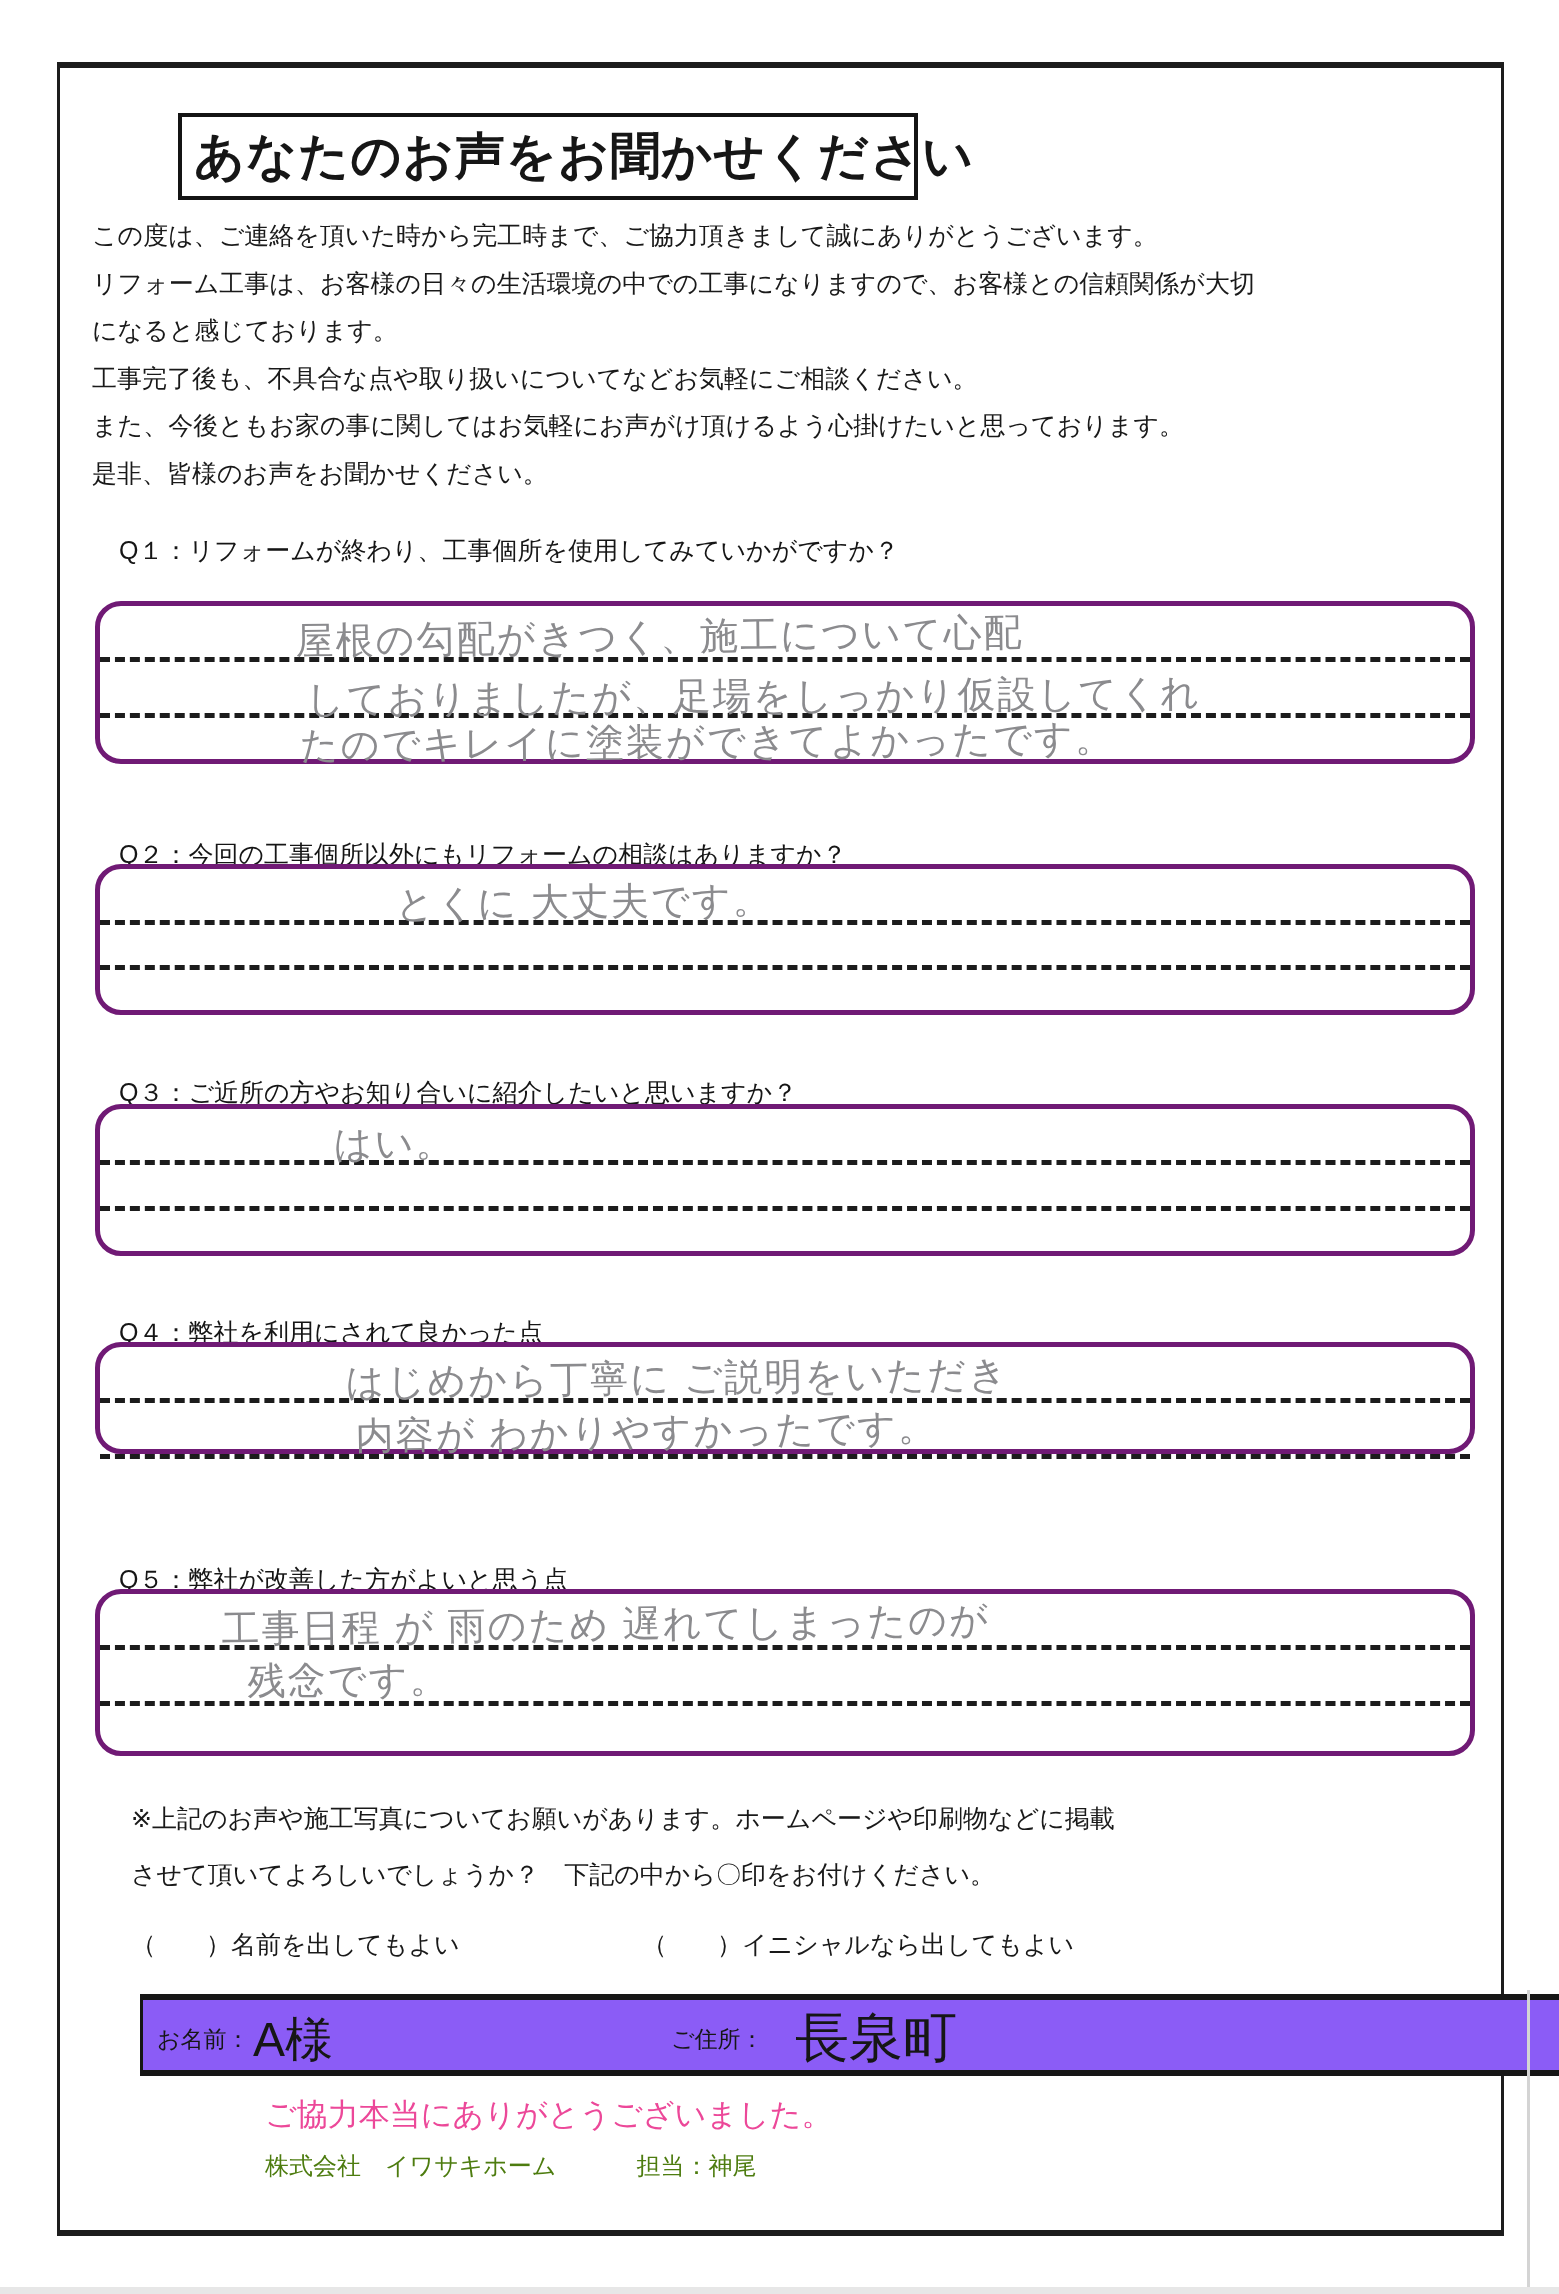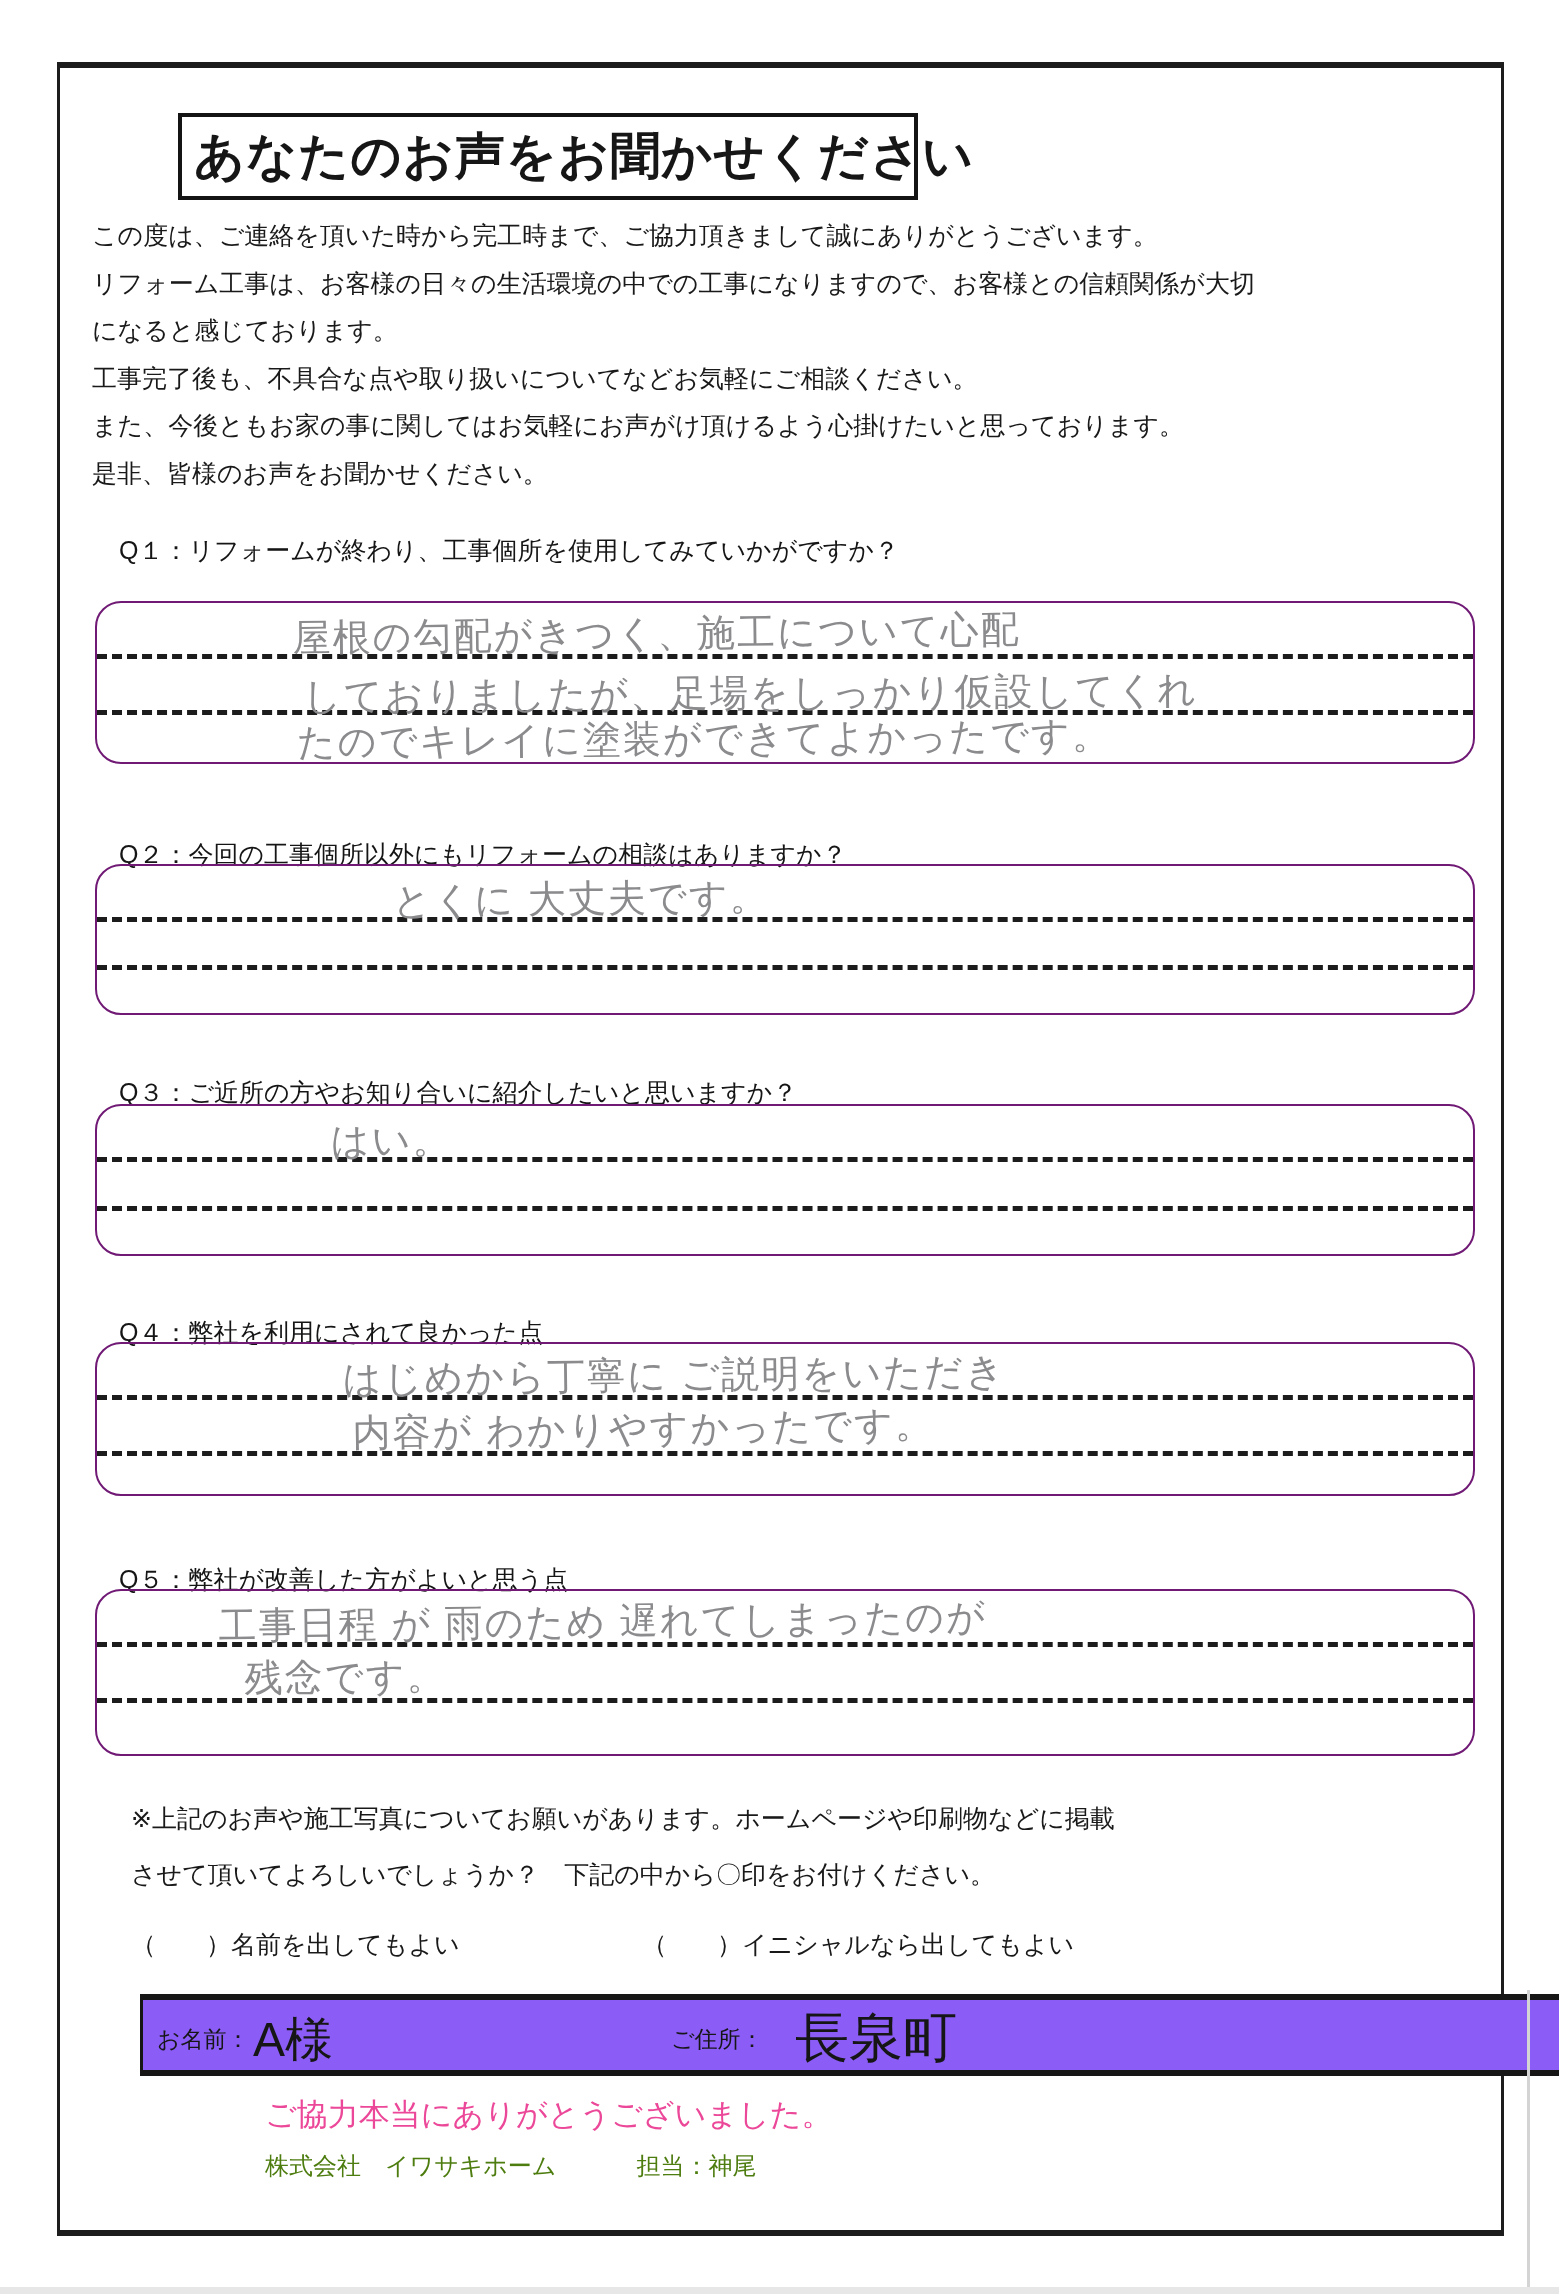--- a/index.html
+++ b/index.html
@@ -18,21 +18,21 @@
     padding-left:12px;
   }
   .title-box span {
     font-family:"DejaVu Serif","Liberation Serif",serif; font-weight:700;
     font-size:50px; letter-spacing:1px; color:#161616; white-space:nowrap;
   }
   .intro { position:absolute; left:92px; top:212px; font-size:25px; line-height:47.5px; color:#191919; }
   .q-label { position:absolute; left:119px; font-size:25px; color:#151515; white-space:nowrap; }
   .answer-box {
     position:absolute; left:95px; width:1380px;
-    border:2px solid #701a75; border-radius:26px;
+    border:5px solid #701a75; border-radius:26px;
     display:flex; flex-direction:column; overflow:visible;
   }
   .row { flex:1; display:flex; align-items:flex-end; border-bottom:5px dashed #1c1c1c; }
   .row.last { border-bottom:none; }
   .hw {
     font-size:38px; color:#8b8b8e; white-space:nowrap;
     transform:translateY(10px) rotate(-0.7deg); transform-origin:left bottom;
     letter-spacing:2px;
   }
   .note { position:absolute; left:131px; font-size:25px; line-height:56px; color:#191919; }
@@ -103,21 +103,21 @@
     </div>
     <div class="row">
       <span class="hw"></span>
     </div>
     <div class="row last">
       <span class="hw"></span>
     </div>
   </div>
 
   <div class="q-label" style="top:1316px;">Q４：弊社を利用にされて良かった点</div>
-  <div class="answer-box" style="top:1342px; height:154px;">
+  <div class="answer-box" style="top:1342px; height:112px;">
     <div class="row">
       <span class="hw" style="margin-left:246px;">はじめから丁寧に ご説明をいただき</span>
     </div>
     <div class="row">
       <span class="hw" style="margin-left:256px; transform:translateY(8px) rotate(-0.9deg);">内容が わかりやすかったです。</span>
     </div>
     <div class="row last">
       <span class="hw"></span>
     </div>
   </div>

